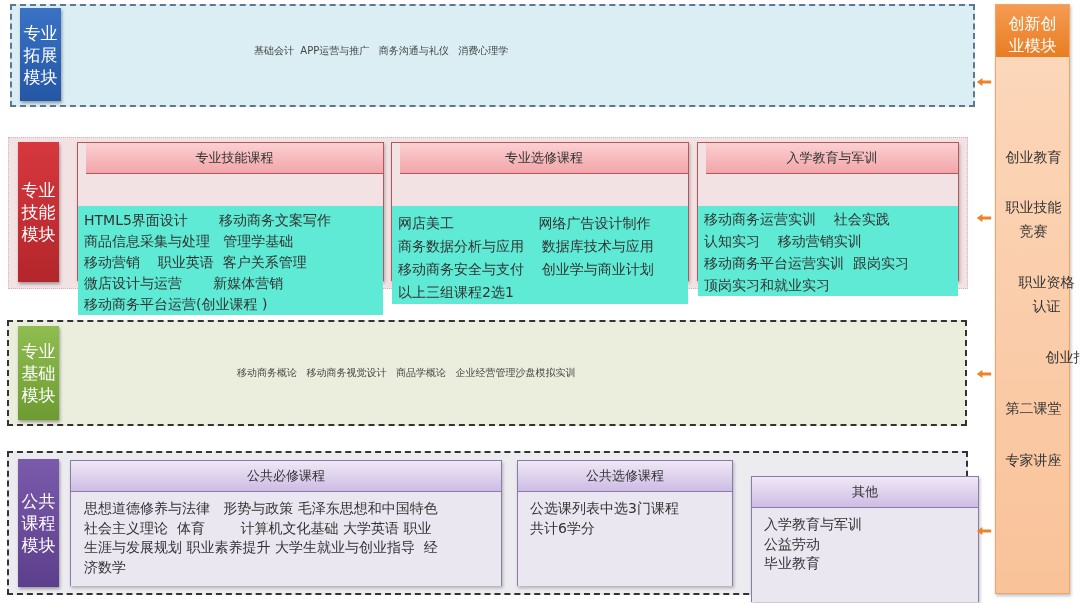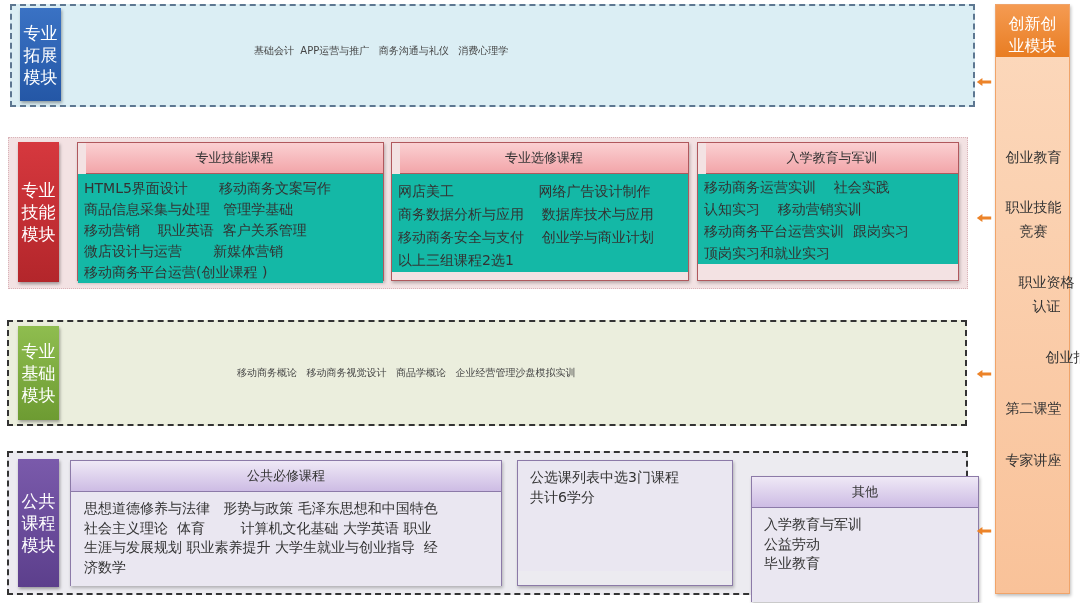--- a/index.html
+++ b/index.html
@@ -21,21 +21,21 @@
 
   .card { position: absolute; border: 1.5px solid #b0585d; box-shadow: 1px 2px 3px rgba(0,0,0,0.25); }
   .card .head {
     height: 31px; display: flex; align-items: center; justify-content: center;
     font-size: 13px; color: #333; border-bottom: 1.5px solid #b0585d;
   }
   .card .body { padding: 4px 6px 0 6px; font-size: 14px; line-height: 21.5px; color: #333; }
   .card .body div { white-space: pre; }
 
   .red .head { background: linear-gradient(#fbd0d2, #f2a5a9); margin-left: 8px; }
-  .red .body { background: #14b8a6; }
+  .red .body { background: #5eead4; margin-top: 32px; }
   .purple { border-color: #8c7aa8; }
   .purple .head { background: linear-gradient(#efe9f6, #cdbce4); border-bottom-color: #8c7aa8; }
   .purple .body { background: #eae7f1; line-height: 19.5px; }
 
   .arrow-up { position: absolute; width: 0; height: 0; }
   .arrow-left { position: absolute; width: 16px; height: 8px; }
 
   .side { position: absolute; left: 995px; top: 4px; width: 75px; height: 590px;
     background: linear-gradient(#fcd9bd, #f9c299); border: 1px solid #f0a46a;
     box-shadow: 1px 2px 3px rgba(0,0,0,0.25); }
@@ -132,21 +132,22 @@
   <div class="head">公共必修课程</div>
   <div class="body" style="padding-top:7px; padding-left:13px; height:94px;">
     <div>思想道德修养与法律   形势与政策 毛泽东思想和中国特色</div>
     <div>社会主义理论  体育        计算机文化基础 大学英语 职业</div>
     <div>生涯与发展规划 职业素养提升 大学生就业与创业指导  经</div>
     <div>济数学</div>
   </div>
 </div>
 
 <div class="card purple" style="left:517px; top:460px; width:216px; height:126px;">
-  <div class="body" style="padding-top:7px; padding-left:12px; height:110px;">
+  <div class="head">公共选修课程</div>
+  <div class="body" style="padding-top:7px; padding-left:12px; height:94px;">
     <div>公选课列表中选3门课程</div>
     <div>共计6学分</div>
   </div>
 </div>
 
 <div class="card purple" style="left:751px; top:476px; width:228px; height:126px;">
   <div class="head">其他</div>
   <div class="body" style="padding-top:7px; padding-left:12px; height:94px;">
     <div>入学教育与军训</div>
     <div>公益劳动</div>

